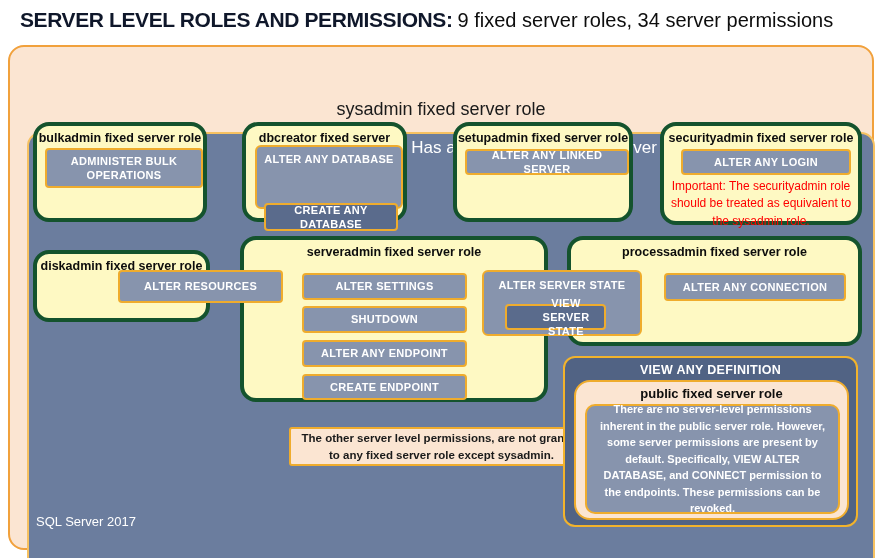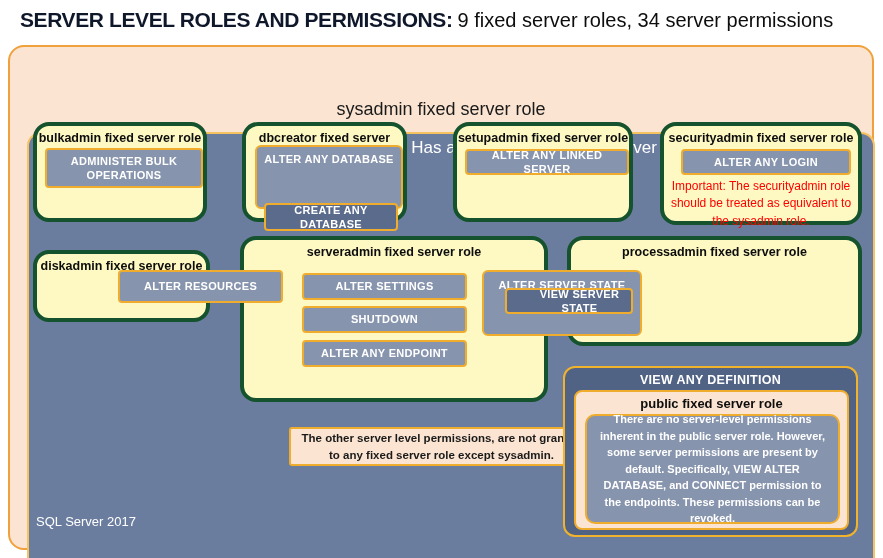--- a/index.html
+++ b/index.html
@@ -51,33 +51,33 @@
 
   .p-alter-settings  { left:58px; top:33px;  width:165px; height:27px; }
   .p-shutdown        { left:58px; top:66px;  width:165px; height:27px; }
   .p-alter-endpoint  { left:58px; top:100px; width:165px; height:27px; }
   .p-create-endpoint { left:58px; top:134px; width:165px; height:26px; }
   .p-alter-connection{ left:93px; top:33px;  width:182px; height:28px; }
 
   .span-alter-resources { left:118px; top:270px; width:165px; height:33px; z-index:5; }
   .span-server-state { position:absolute; left:482px; top:270px; width:160px; height:66px;
     background:#8794AD; border:2px solid #EFAC2D; border-radius:6px; z-index:5; }
-  .p-view-server-state { left:21px; top:16px; width:128px; height:26px;padding-left:21px; }
+  .p-view-server-state { left:21px; top:32px; width:101px; height:26px;padding-left:21px; }
 
   .note-box { position:absolute; left:244px; top:427px; width:305px; height:39px;
     background:#FBE5D2; border:2px solid #EFAC2D; border-radius:3px;
     display:flex; align-items:center; justify-content:center; text-align:center;
     font-weight:bold; font-size:11.5px; color:#1a1a1a; line-height:1.4; padding:2px 10px;margin-left:45px; }
 
   .vad-box { position:absolute; left:563px; top:356px; width:295px; height:171px;
-    background:#516384; border:2px solid #F2B32C; border-radius:12px; z-index:6;margin-top:10px; }
+    background:#516384; border:2px solid #F2B32C; border-radius:12px; z-index:6; }
   .vad-label { position:absolute; left:0; right:0; top:5px; text-align:center;
     color:#ffffff; font-weight:bold; font-size:12.5px; letter-spacing:0.3px; }
   .public-box { position:absolute; left:9px; top:22px; width:275px; height:140px;
-    background:#FBE5D2; border:2px solid #EFAC2D; border-radius:8px; }
+    background:#FBE5D2; border:2px solid #EFAC2D; border-radius:16px; }
   .public-label { position:absolute; left:0; right:0; top:4px; text-align:center;
     font-weight:bold; font-size:13px; color:#0d0d0d; }
   .public-note { position:absolute; left:9px; top:22px; width:255px; height:110px;
     background:#8794AD; border:2px solid #EFAC2D; border-radius:10px;
     display:flex; align-items:center; justify-content:center; text-align:center;
     color:#ffffff; font-weight:bold; font-size:11px; line-height:1.5; padding:4px 8px; }
 
   .footer-label { position:absolute; left:36px; top:514px; color:#ffffff; font-size:13px; }
 </style>
 </head>
@@ -122,24 +122,26 @@
 
   <div class="role r-diskadmin">
     <div class="role-label">diskadmin fixed server role</div>
   </div>
 
   <div class="role r-serveradmin">
     <div class="role-label">serveradmin fixed server role</div>
     <div class="perm p-alter-settings">ALTER SETTINGS</div>
     <div class="perm p-shutdown">SHUTDOWN</div>
     <div class="perm p-alter-endpoint">ALTER ANY ENDPOINT</div>
+    <div class="perm p-create-endpoint">CREATE ENDPOINT</div>
   </div>
 
   <div class="role r-processadmin">
     <div class="role-label">processadmin fixed server role</div>
+    <div class="perm p-alter-connection">ALTER ANY CONNECTION</div>
   </div>
 
   <div class="perm span-alter-resources">ALTER RESOURCES</div>
 
   <div class="span-server-state">
     <div class="perm-title" style="position:absolute; left:0; right:0; top:7px; text-align:center; color:#fff; font-weight:bold; font-size:11px; letter-spacing:0.3px;">ALTER SERVER STATE</div>
     <div class="perm perm-dark p-view-server-state">VIEW SERVER STATE</div>
   </div>
 
   <div class="note-box">The other server level permissions, are not granted to any fixed server role except sysadmin.</div>

